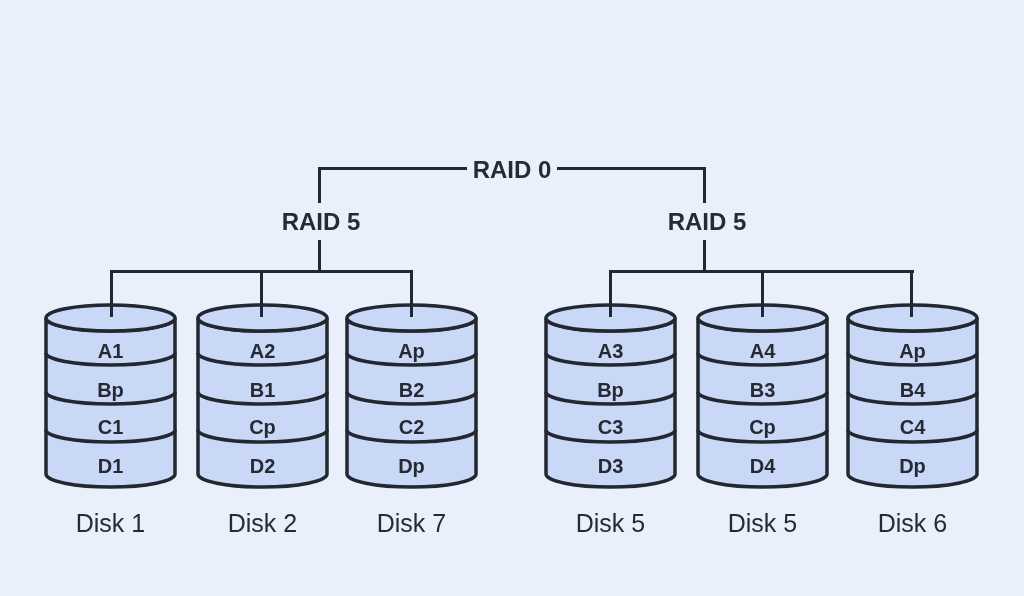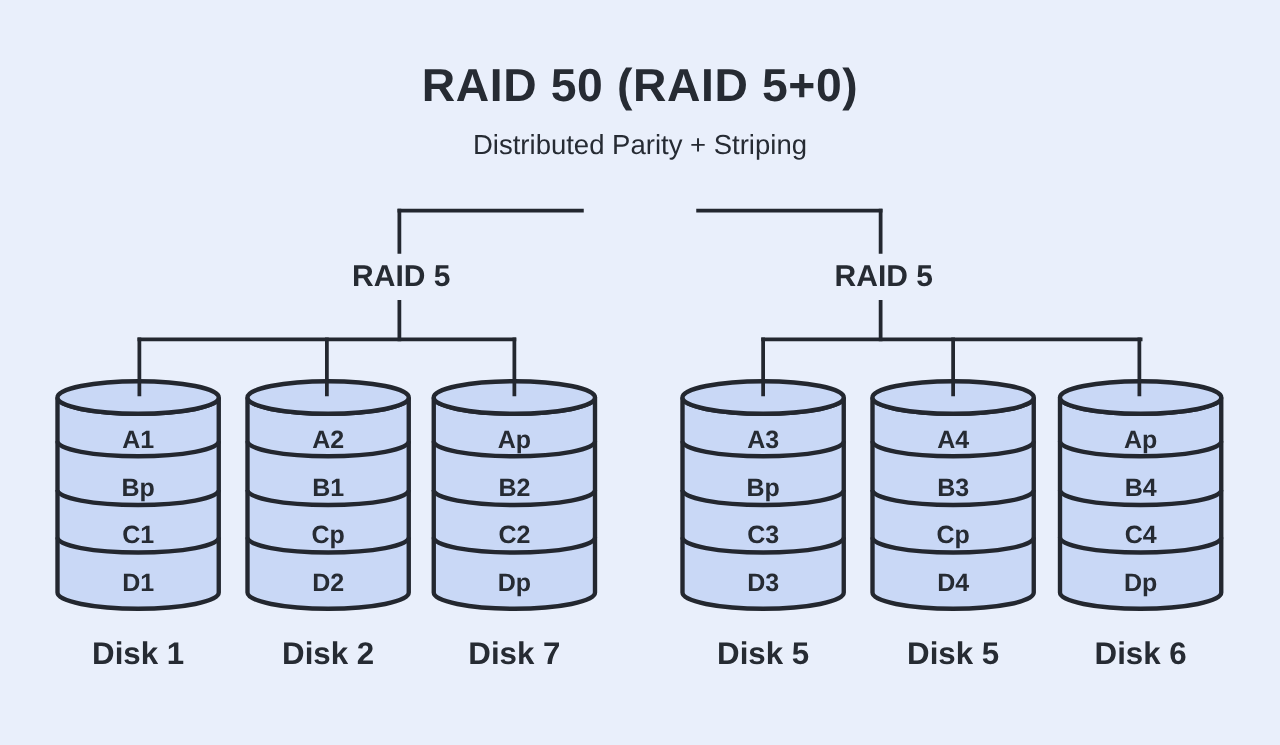--- a/index.html
+++ b/index.html
@@ -21,31 +21,30 @@
     position:absolute;width:150px;text-align:center;
     font-size:24px;font-weight:700;
   }
   .raid0-label{left:437px;top:156px;}
   .raid5-left-label{left:246px;top:208px;}
   .raid5-right-label{left:632px;top:208px;}
   .conn{position:absolute;background:#23272f;z-index:2;}
   .disk{position:absolute;top:302px;width:137px;height:188px;z-index:1;}
   .disk-label{
     position:absolute;top:509px;width:137px;text-align:center;
-    font-size:25px;font-weight:700;z-index:1;
+    font-size:25px;font-weight:400;z-index:1;
   }
 </style>
 </head>
 <body>
 
 <div class="canvas">
 
-  <div class="title">RAID 50 (RAID 5+0)</div>
-  <div class="subtitle">Distributed Parity + Striping</div>
 
+  <div class="node-label raid0-label">RAID 0</div>
   <div class="node-label raid5-left-label">RAID 5</div>
   <div class="node-label raid5-right-label">RAID 5</div>
 
   <div class="conn" style="left:318px;top:167px;width:149px;height:3px;"></div>
   <div class="conn" style="left:557px;top:167px;width:149px;height:3px;"></div>
   <div class="conn" style="left:318px;top:167px;width:3px;height:36px;"></div>
   <div class="conn" style="left:703px;top:167px;width:3px;height:36px;"></div>
 
   <div class="conn" style="left:318px;top:240px;width:3px;height:33px;"></div>
   <div class="conn" style="left:703px;top:240px;width:3px;height:33px;"></div>

